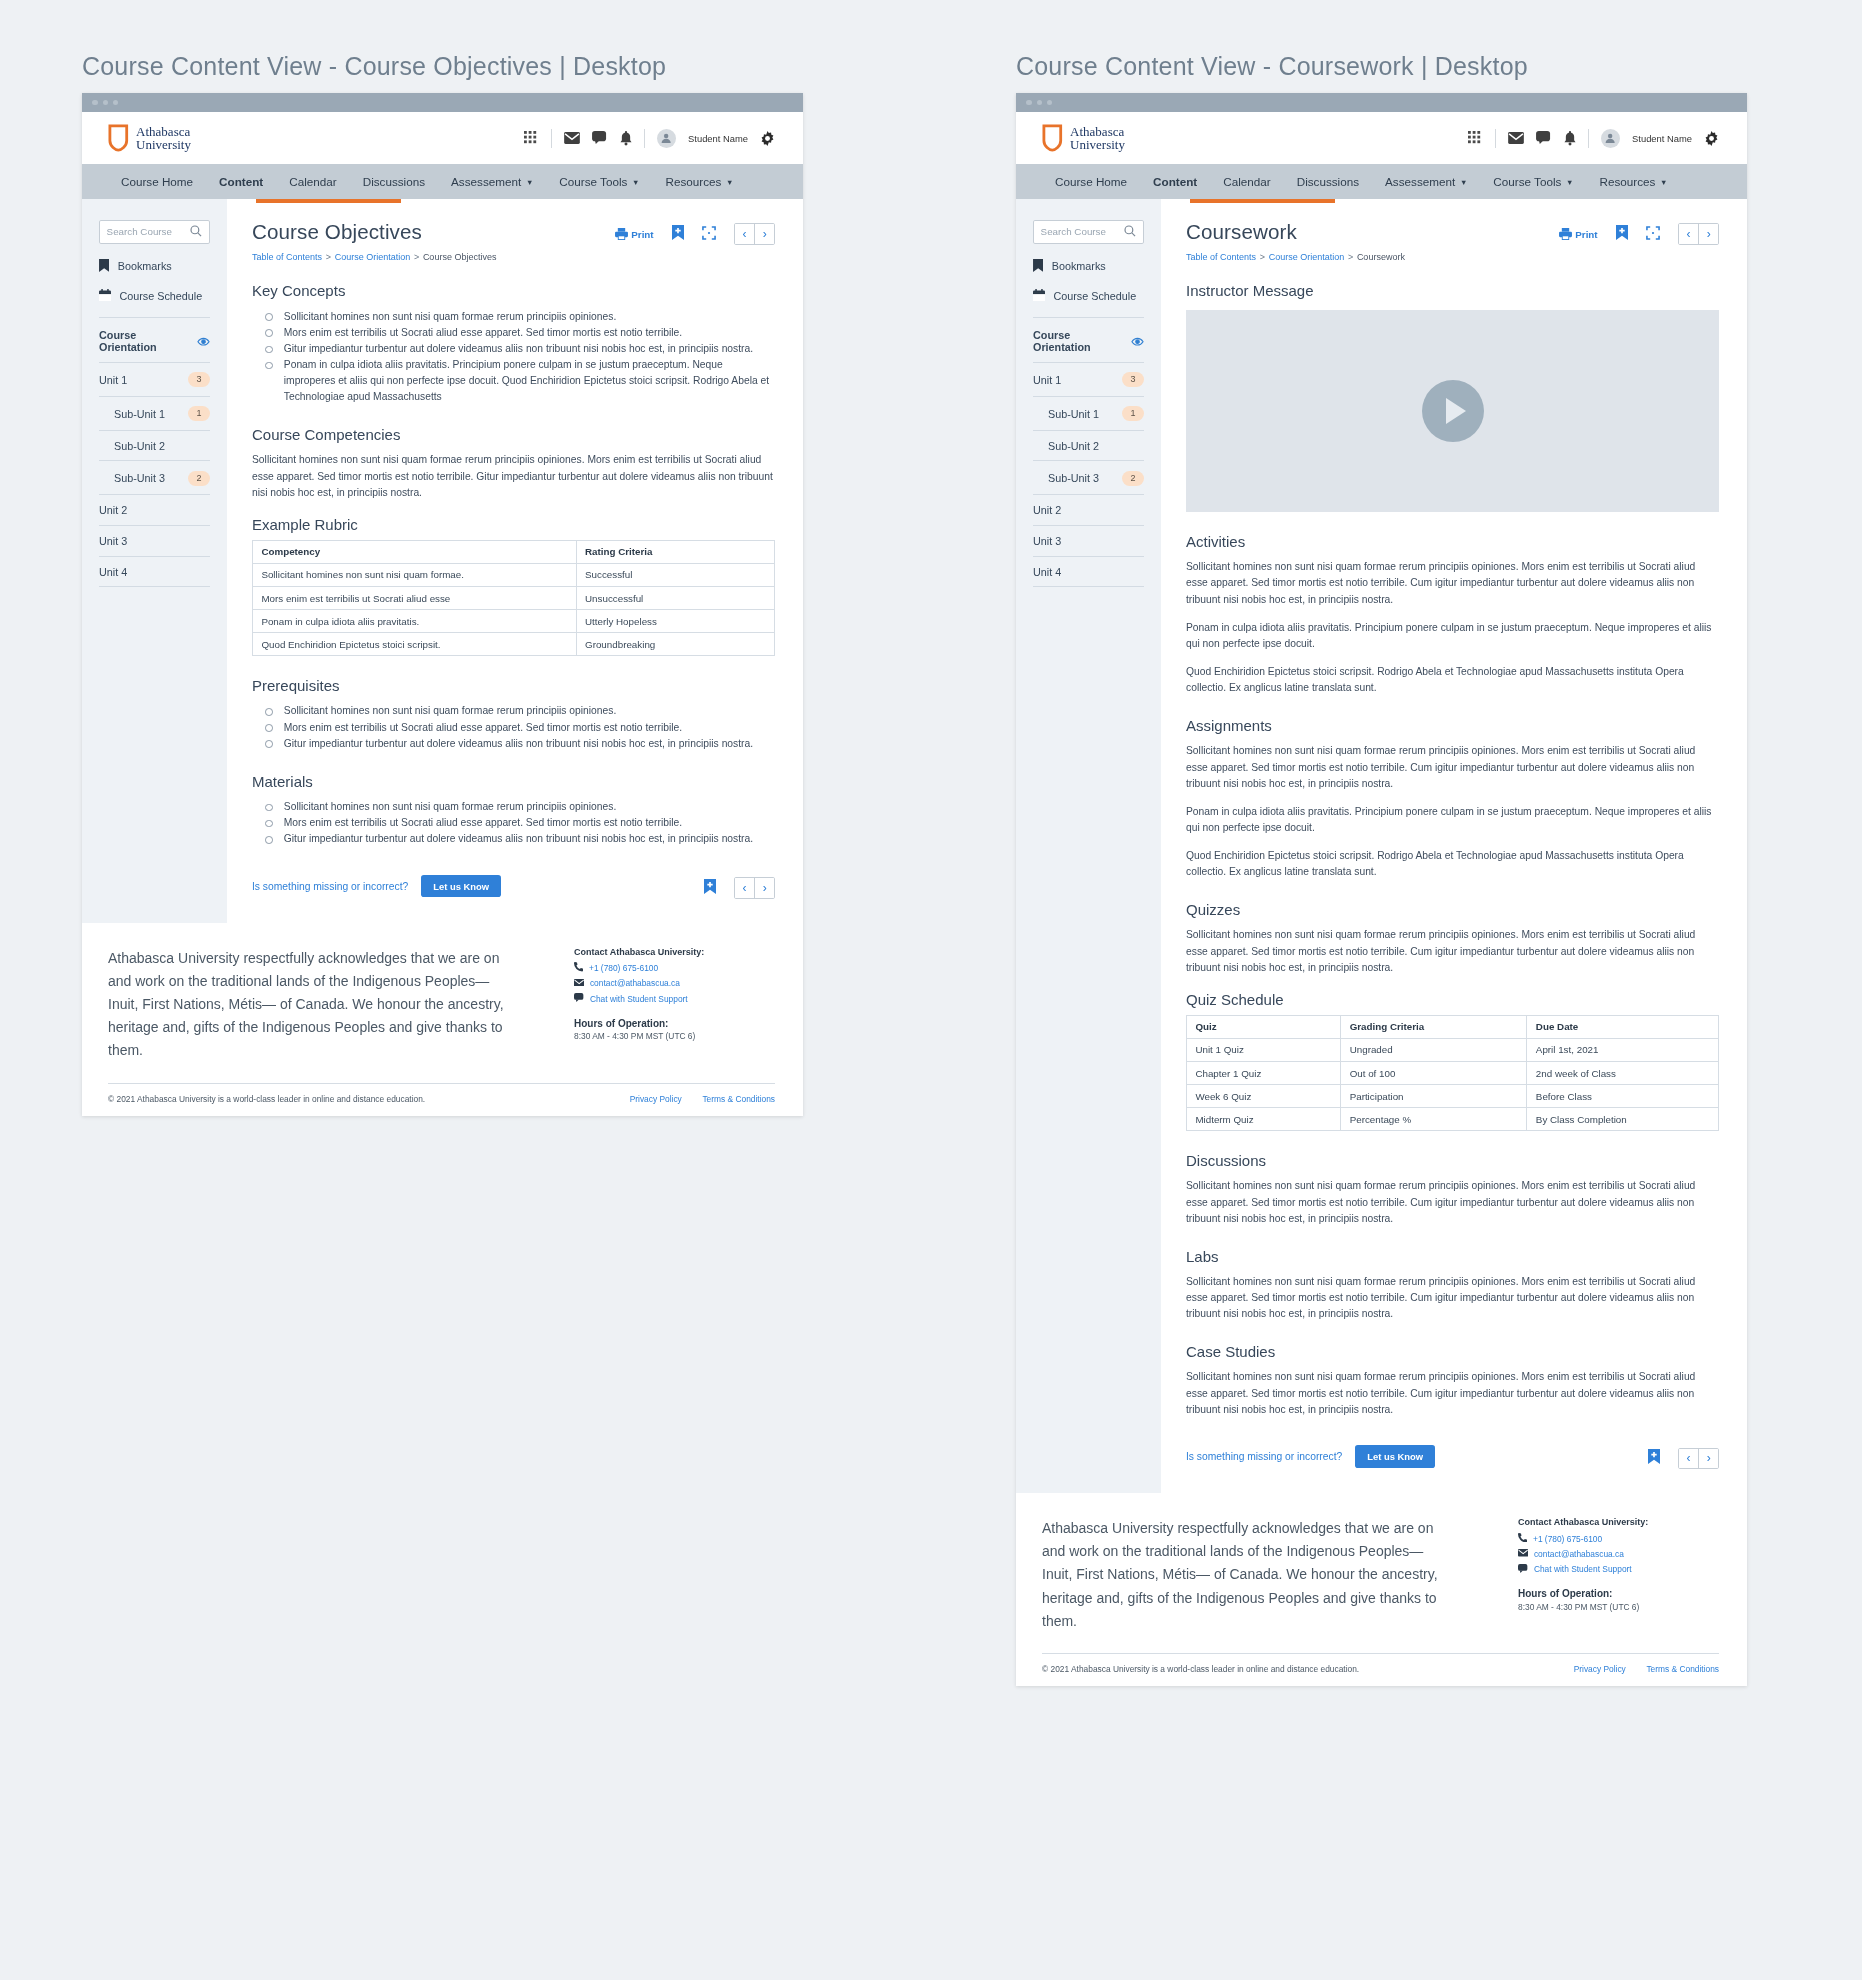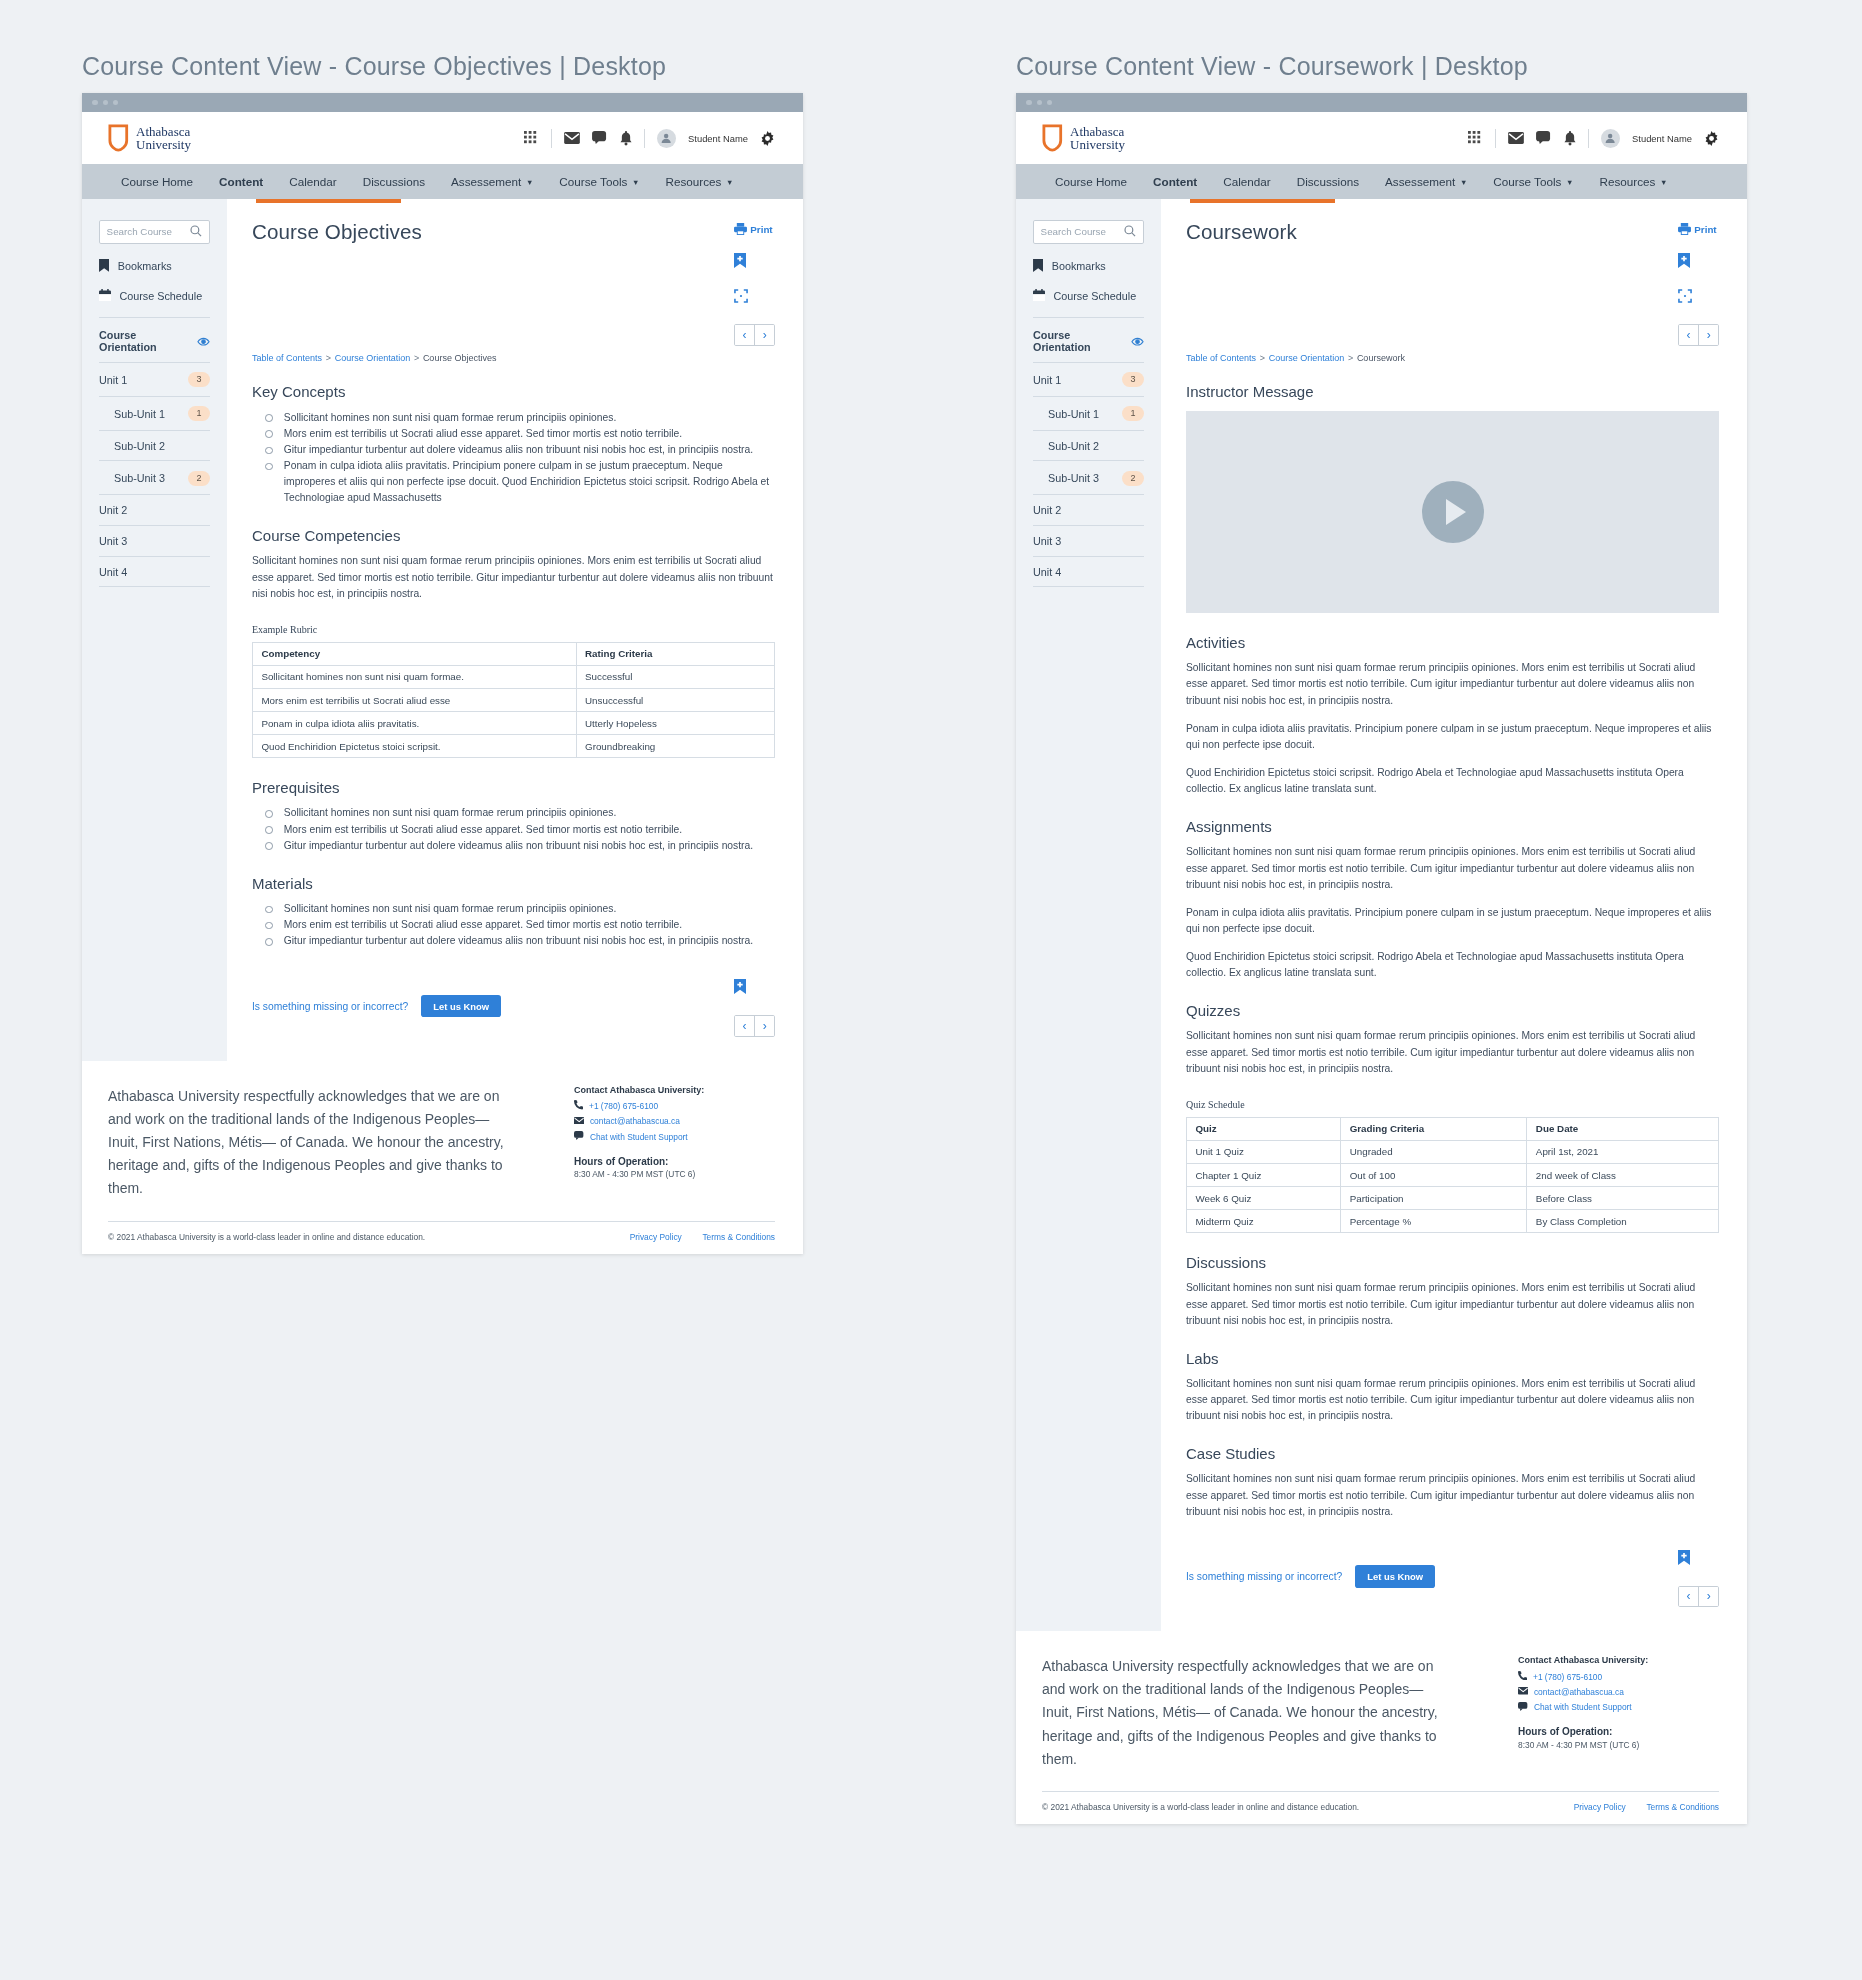--- a/index.html
+++ b/index.html
@@ -64,31 +64,31 @@
   .badge {
     margin-left: auto; background: #fbdfc8; color: #5d5247; font-size: 9px;
     border-radius: 8.4px; padding: 1.9px 8.4px; line-height: 1.25;
   }
   .eye { margin-left: 5.6px; color: #2f7fd1; display: inline-flex; }
 
   
   .main { flex: 1; background: #fff; padding: 20.6px 28px 0 25px; min-width: 0; }
   .page-head { display: flex; align-items: flex-start; }
   h1.page-title { font-size: 20.6px; color: #37475a; font-weight: normal; letter-spacing: 0.1px; }
-  .tools { margin-left: auto; display: flex; align-items: flex-start; gap: 18px; padding-top: 3.7px; flex-direction: column; }
+  .tools { margin-left: auto; display: flex; align-items: center; gap: 18px; padding-top: 3.7px; }
   .tool { display: flex; align-items: center; gap: 3.7px; color: #2f80d8; font-size: 9.8px; font-weight: bold; }
   .arrows { display: flex; border: 0.9px solid #c6ced6; border-radius: 1.9px; overflow: hidden; }
   .arrow { width: 19.7px; height: 19.7px; display: flex; align-items: center; justify-content: center; color: #2f80d8; font-size: 12px; background: #fff; }
   .arrow + .arrow { border-left: 0.9px solid #c6ced6; }
   .crumbs { margin-top: 6.6px; font-size: 9px; color: #4a5565; display: flex; gap: 3.7px; flex-wrap: wrap; }
   .crumbs a { color: #2f80d8; text-decoration: none; }
   .crumbs .sep { color: #6c7a89; }
 
   h2.sec { font-size: 15px; color: #37475a; font-weight: normal; margin-top: 20.6px; margin-bottom: 9.4px; }
-  h3.sub { font-size: 10px; color: #37475a; font-weight: normal; margin-top: 22px; margin-bottom: 6.6px; font-family: Liberation Serif, serif; }
+  h3.sub { font-size: 15px; color: #37475a; font-weight: normal; margin-top: 15px; margin-bottom: 6.6px; }
   ul.bullets { list-style: none; margin-left: 11.2px; }
   ul.bullets li { position: relative; padding-left: 20.6px; font-size: 10.3px; line-height: 1.57; color: #3f4d5e; }
   ul.bullets li::before {
     content: ""; position: absolute; left: 1.9px; top: 4.7px; width: 5.6px; height: 5.6px;
     border: 0.9px solid #8c99a7; border-radius: 50%;
   }
   p.body { font-size: 10.3px; line-height: 1.57; color: #3f4d5e; }
   p.body + p.body { margin-top: 12px; }
 
   table.grid { width: 100%; border-collapse: collapse; border: 0.9px solid #d6dde4; }

